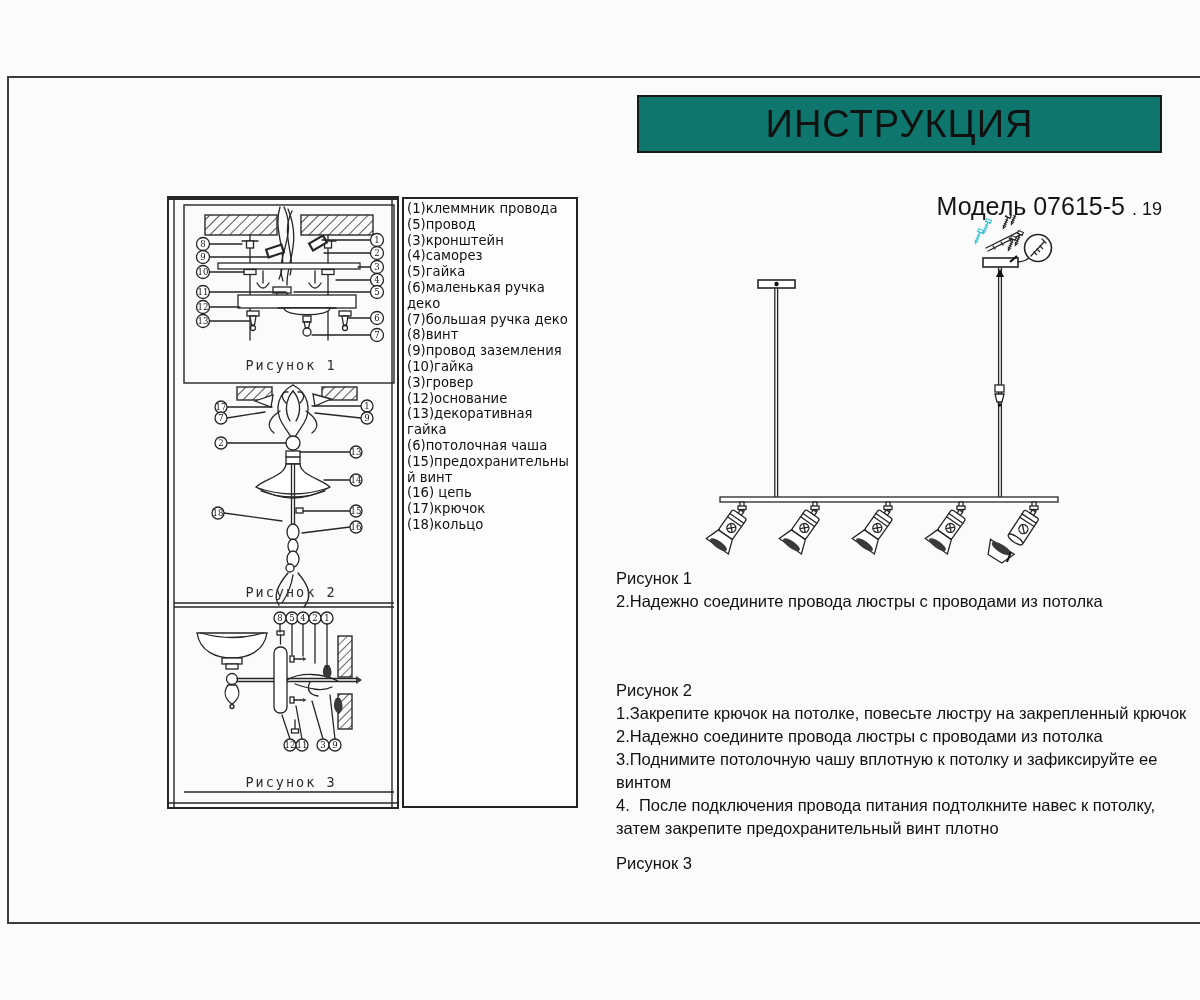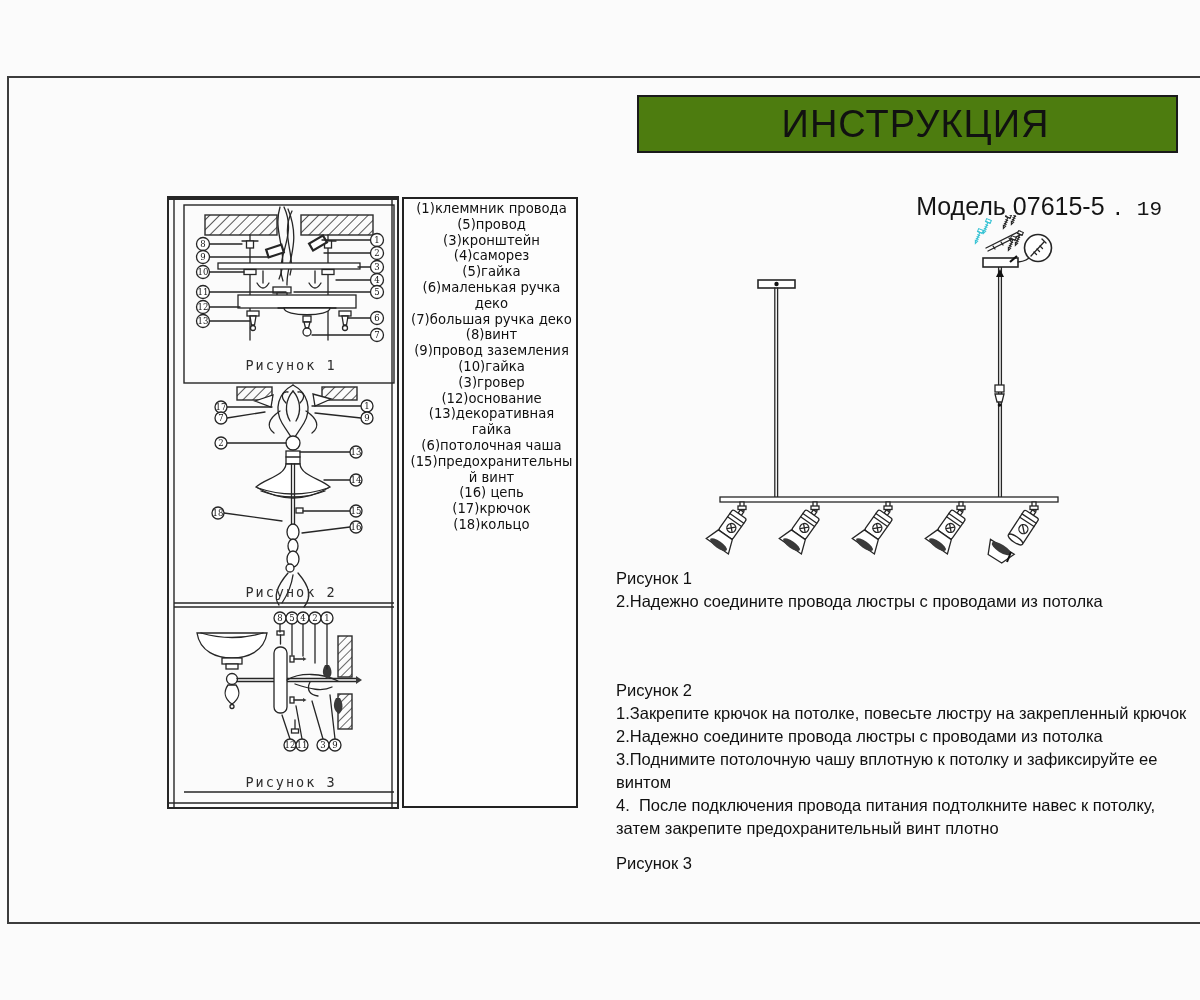--- a/index.html
+++ b/index.html
@@ -9,42 +9,42 @@
     font-family:"Liberation Sans",sans-serif;
   }
   .abs{position:absolute;}
   
   .frame-top{left:7px;top:76px;width:1193px;height:2px;background:#3c3c3c;}
   .frame-left{left:7px;top:76px;width:2px;height:848px;background:#3c3c3c;}
   .frame-bottom{left:7px;top:922px;width:1193px;height:2px;background:#3c3c3c;}
   
   .title-box{
     left:637px;top:95px;width:521px;height:54px;
-    border:2px solid #1a1a1a;background:#4d7c0f;
-    display:flex;align-items:center;justify-content:center;padding-left:16px;
+    border:2px solid #1a1a1a;background:#0f766e;
+    display:flex;align-items:center;justify-content:center;
   }
   .title-box span{
     font-size:38px;letter-spacing:1px;color:#111;
     font-family:"Liberation Sans",sans-serif;
   }
   .model-line{
     left:880px;top:192px;width:282px;text-align:right;white-space:nowrap;
     font-size:25px;font-weight:500;color:#151515;
   }
   .model-line .suffix{
-    font-family:Liberation Mono, monospace;font-size:21px;font-weight:400;margin-left:7px;
+    font-family:Liberation Sans, sans-serif;font-size:18px;font-weight:400;margin-left:7px;
   }
   
   .parts-box{
     left:402px;top:197px;width:176px;height:611px;
     border:2px solid #222;background:#fdfdfd;
     font-family:"DejaVu Sans",sans-serif;font-size:13.2px;line-height:15.8px;
     padding:2px 0 0 3px;box-sizing:border-box;overflow:hidden;color:#101010;
   }
-  .parts-box div{white-space:nowrap;text-align:center;}
+  .parts-box div{white-space:nowrap;}
   
   .fig-label{
     width:130px;text-align:center;
     font-family:"DejaVu Sans Mono",monospace;font-size:13.5px;letter-spacing:2px;color:#2e2e2e;
     white-space:nowrap;
   }
   
   .instr-block{left:616px;width:575px;font-size:16.5px;line-height:23px;color:#101010;}
   .instr-block div{white-space:pre;}
   

